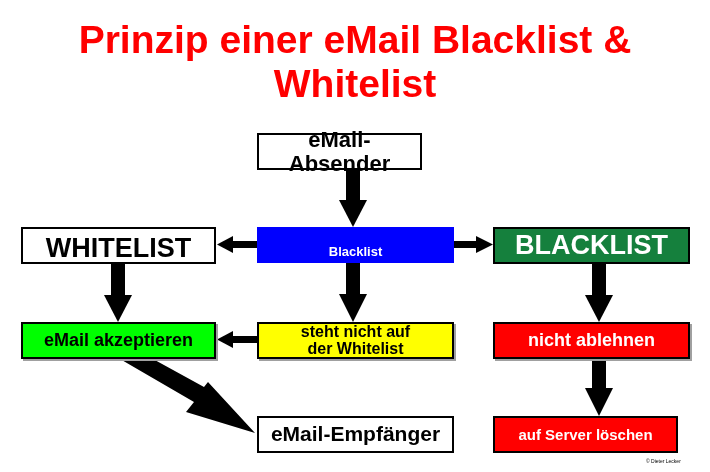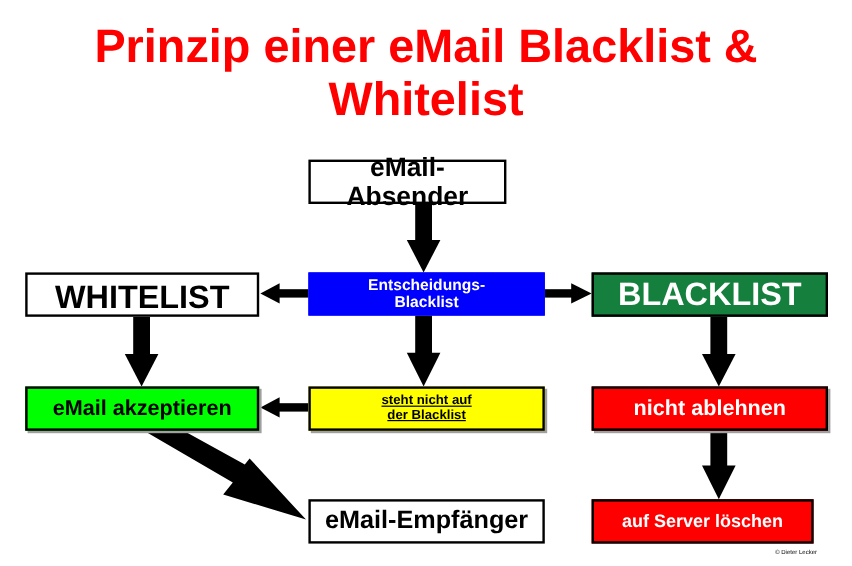--- a/index.html
+++ b/index.html
@@ -16,21 +16,21 @@
     .b-blue { background: #0000ff; color: #fff; border-color: #0000ff; }
     .b-black { background: #15803d; color: #fff; }
     .b-green { background: #00ff00; color: #000; }
     .b-yellow { background: #ffff00; color: #000; }
     .b-red { background: #ff0000; color: #fff; }
     #absender { left: 257px; top: 133px; width: 165px; height: 37px; font-size: 22px; }
     #entscheidung { left: 257px; top: 227px; width: 197px; height: 36px; font-size: 13px; }
     #whitelist { left: 21px; top: 227px; width: 195px; height: 37px; font-size: 27px; align-items: flex-end; }
     #blacklist { left: 493px; top: 227px; width: 197px; height: 37px; font-size: 27px; }
     #akzeptieren { left: 21px; top: 322px; width: 195px; height: 37px; font-size: 18px; justify-content: center; }
-    #nichtauf { left: 257px; top: 322px; width: 197px; height: 37px; font-size: 11px; text-decoration: underline; }
+    #nichtauf { left: 257px; top: 322px; width: 197px; height: 37px; font-size: 16px; }
     #ablehnen { left: 493px; top: 322px; width: 197px; height: 37px; font-size: 18px; }
     #empfaenger { left: 257px; top: 416px; width: 197px; height: 37px; font-size: 21px; text-align: right; }
     #loeschen { left: 493px; top: 416px; width: 185px; height: 37px; font-size: 15px; }
     .credit { position: absolute; left: 646px; top: 458px; font-size: 5px; color: #000; }
   </style>
 </head>
 <body>
 
 <div class="title">Prinzip einer eMail Blacklist &amp; Whitelist</div>
 
@@ -80,41 +80,41 @@
     <polygon points="120,359 153,359 204,387 208,382 255,433 186,412 194,402" fill="#000"></polygon>
   </g>
 </svg>
 
 <div class="box b-white" id="absender">
   <span>eMail-Absender</span>
 </div>
 
 <div class="box b-blue" id="entscheidung">
   <span>
-    <span>Entscheidungs-</span><br>
+    <br>
     <span>Blacklist</span>
   </span>
 </div>
 
 <div class="box b-white" id="whitelist">
   <span>WHITELIST</span>
 </div>
 
 <div class="box b-black" id="blacklist">
   <span>BLACKLIST</span>
 </div>
 
 <div class="box b-green shadow" id="akzeptieren">
   <span>eMail akzeptieren</span>
 </div>
 
 <div class="box b-yellow shadow" id="nichtauf">
   <span>
     <span>steht nicht auf</span><br>
-    <span>der Blacklist</span>
+    <span>der Whitelist</span>
   </span>
 </div>
 
 <div class="box b-red shadow" id="ablehnen">
   <span>nicht ablehnen</span>
 </div>
 
 <div class="box b-white" id="empfaenger">
   <span>eMail-Empfänger</span>
 </div>

